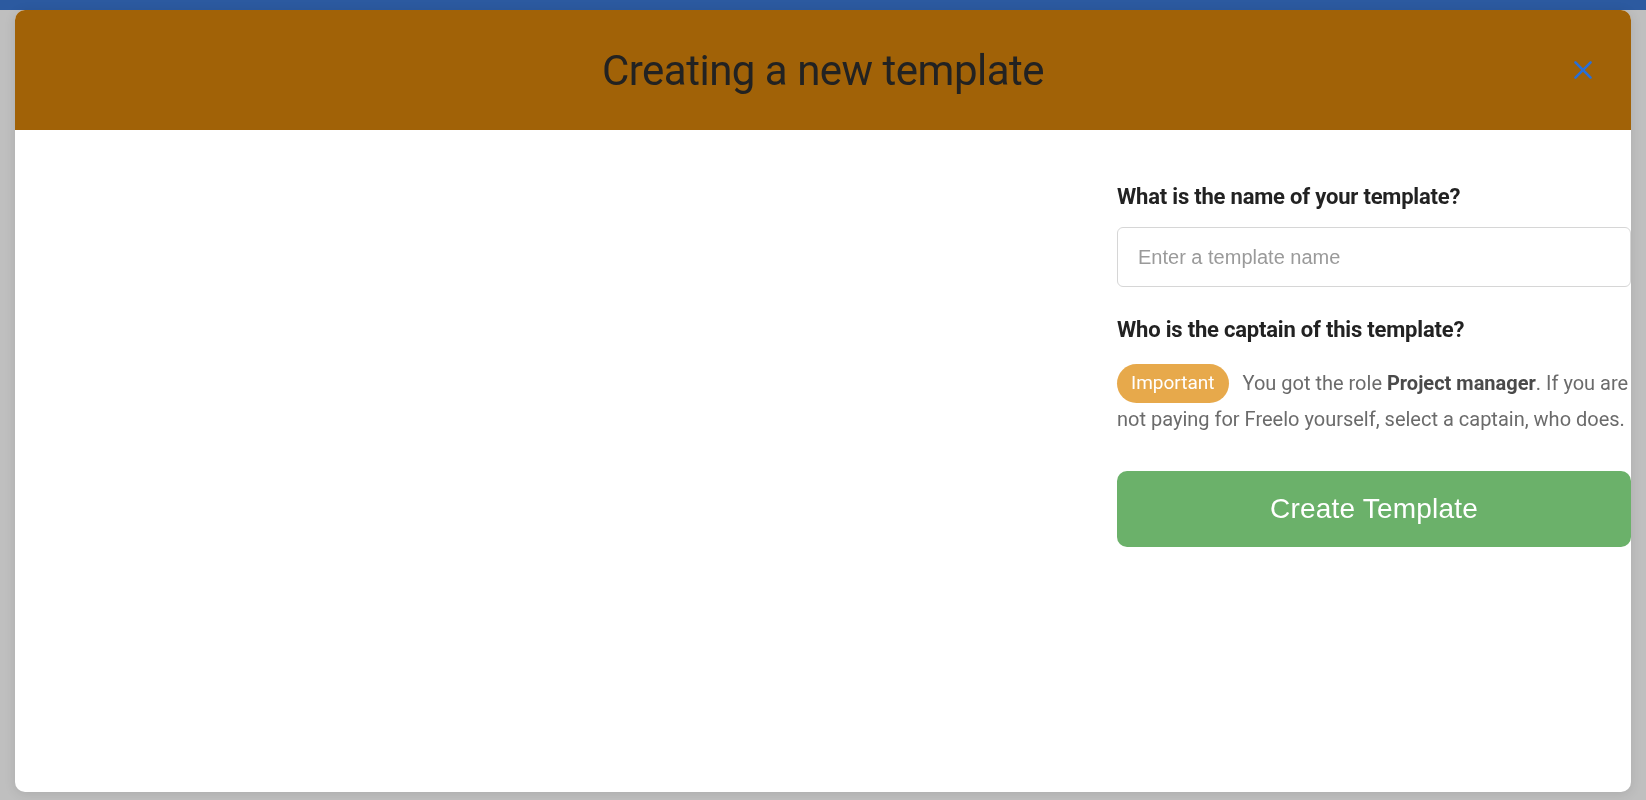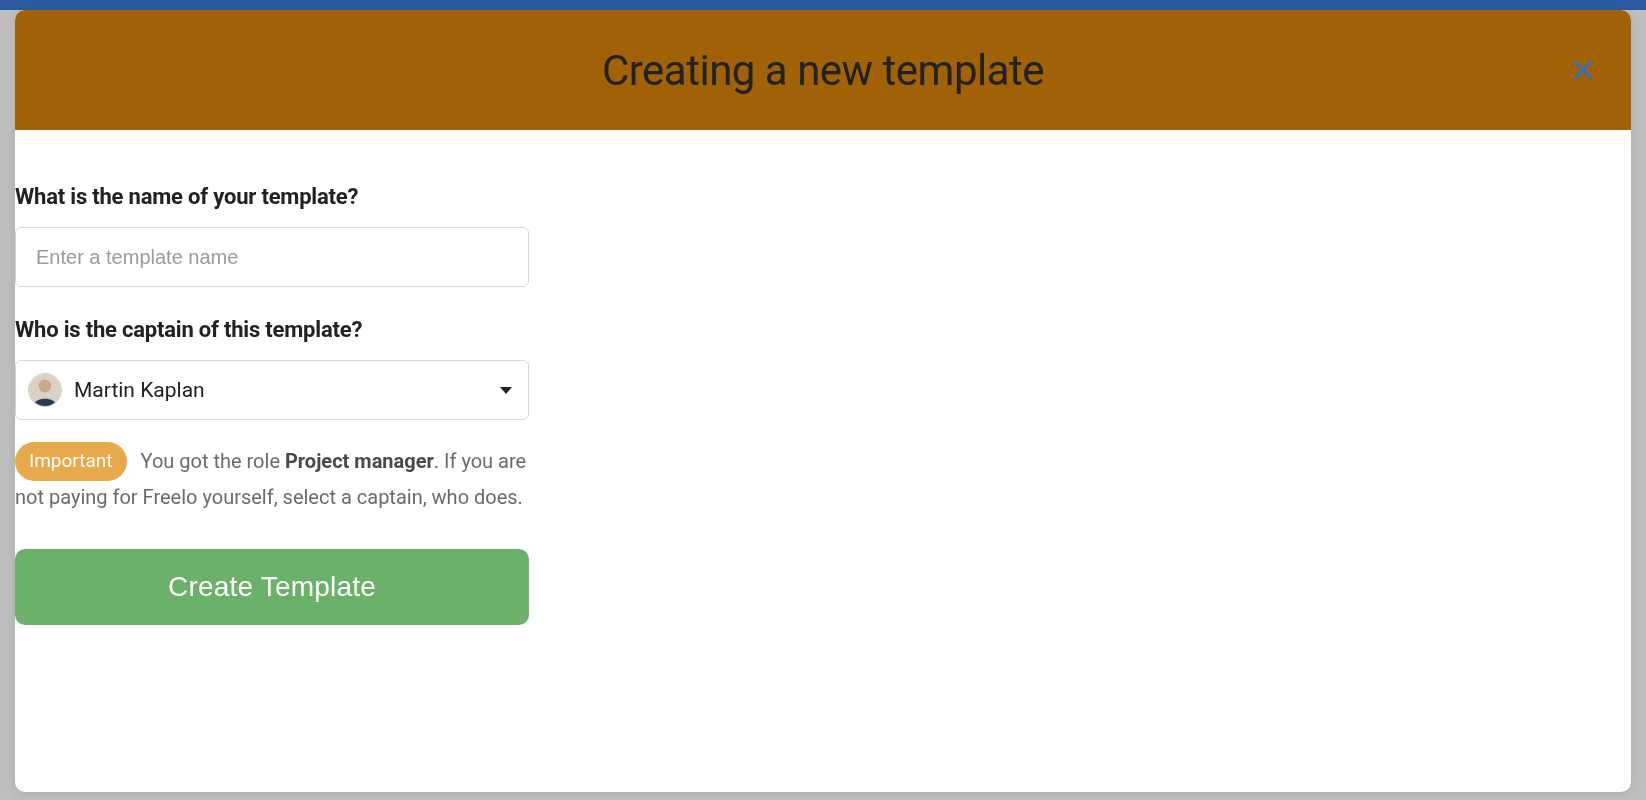--- a/index.html
+++ b/index.html
@@ -57,21 +57,21 @@
       justify-content: center;
       cursor: pointer;
       background: none;
       border: none;
       color: #2a6fd6;
     }
     .close-btn svg { display: block; }
     .modal-body {
       flex: 1;
       display: flex;
-      justify-content: flex-start;
+      justify-content: flex-end;
       padding-top: 54px;
     }
     .form {
       width: 514px;
     }
     .field-label {
       font-size: 22px;
       font-weight: 700;
       color: #222;
       margin-bottom: 18px;
@@ -173,32 +173,20 @@
   <div class="modal-body">
     <div class="form">
 
       <div class="field-block">
         <div class="field-label">What is the name of your template?</div>
         <input type="text" class="text-input" placeholder="Enter a template name" style="">
       </div>
 
       <div class="field-block" style="margin-bottom:8px">
         <div class="field-label">Who is the captain of this template?</div>
-        <div class="select-wrap">
-          <span class="avatar">
-            <svg viewBox="0 0 40 40">
-              <rect width="40" height="40" fill="#d9d3c7"></rect>
-              <circle cx="20" cy="15" r="8" fill="#c9a98a"></circle>
-              <path d="M6 40 C6 28 34 28 34 40 Z" fill="#2a3a52"></path>
-              <circle cx="20" cy="15" r="8" fill="none" stroke="#b89070" stroke-width="0"></circle>
-            </svg>
-          </span>
-          <span class="select-text">Martin Kaplan</span>
-          <span class="caret"></span>
-        </div>
       </div>
 
       <p class="note">
         <span class="badge">Important</span><span>You got the role </span><strong>Project manager</strong><span>. If you are not paying for Freelo yourself, select a captain, who does.</span>
       </p>
 
       <button class="primary-btn">Create Template</button>
 
     </div>
   </div>

